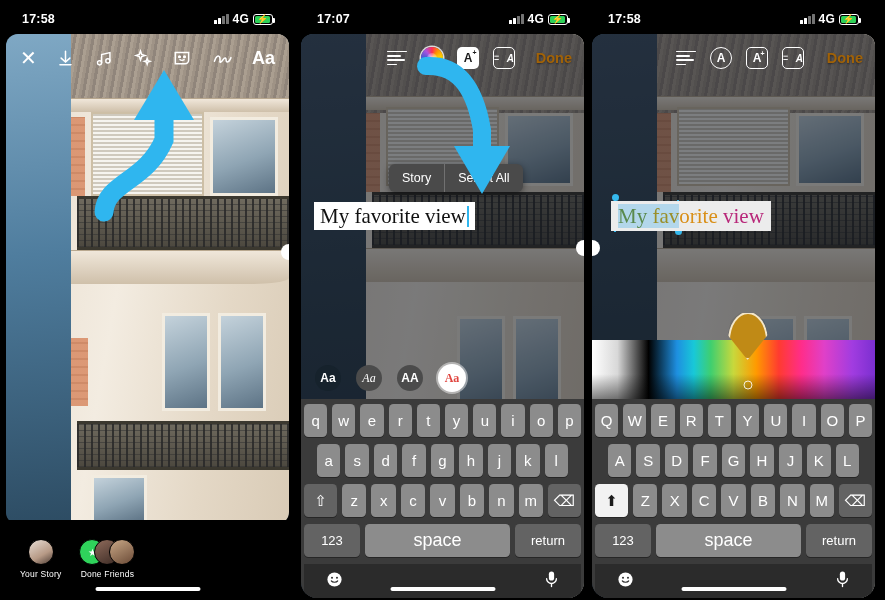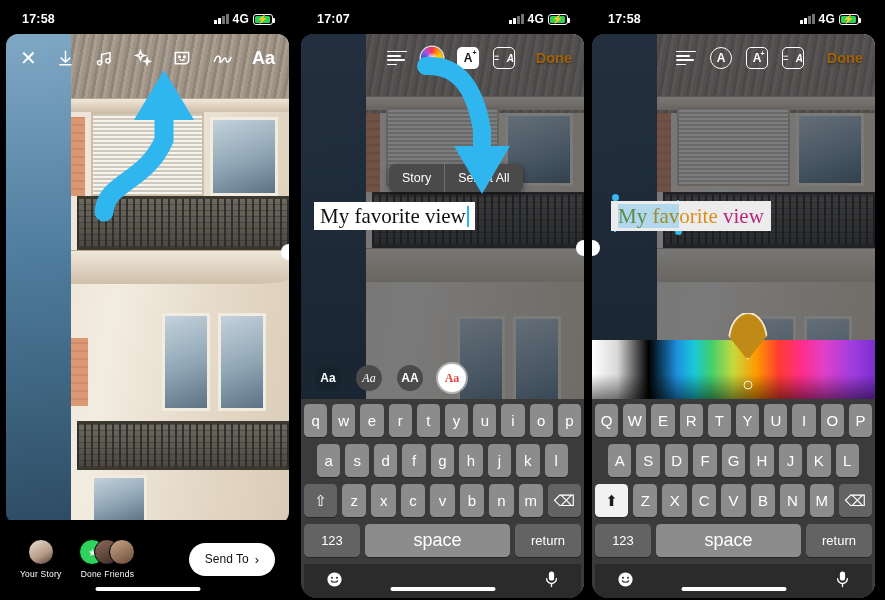--- a/index.html
+++ b/index.html
@@ -388,24 +388,20 @@
           <div class="avlabel">Your Story</div>
         </div>
         <div class="avgroup">
           <div class="avrow">
             <div class="av green">★</div>
             <div class="av a2"></div>
             <div class="av a3"></div>
           </div>
           <div class="avlabel">Done Friends</div>
         </div>
-        <div class="sendto">
-          <span>Send To</span>
-          <span class="chev">›</span>
-        </div>
       </div>
 
       <div class="homebar"></div>
     </div>
   </div>
 
   <div class="phone p2">
     <div class="phone-inner">
 
       <div class="statusbar">

